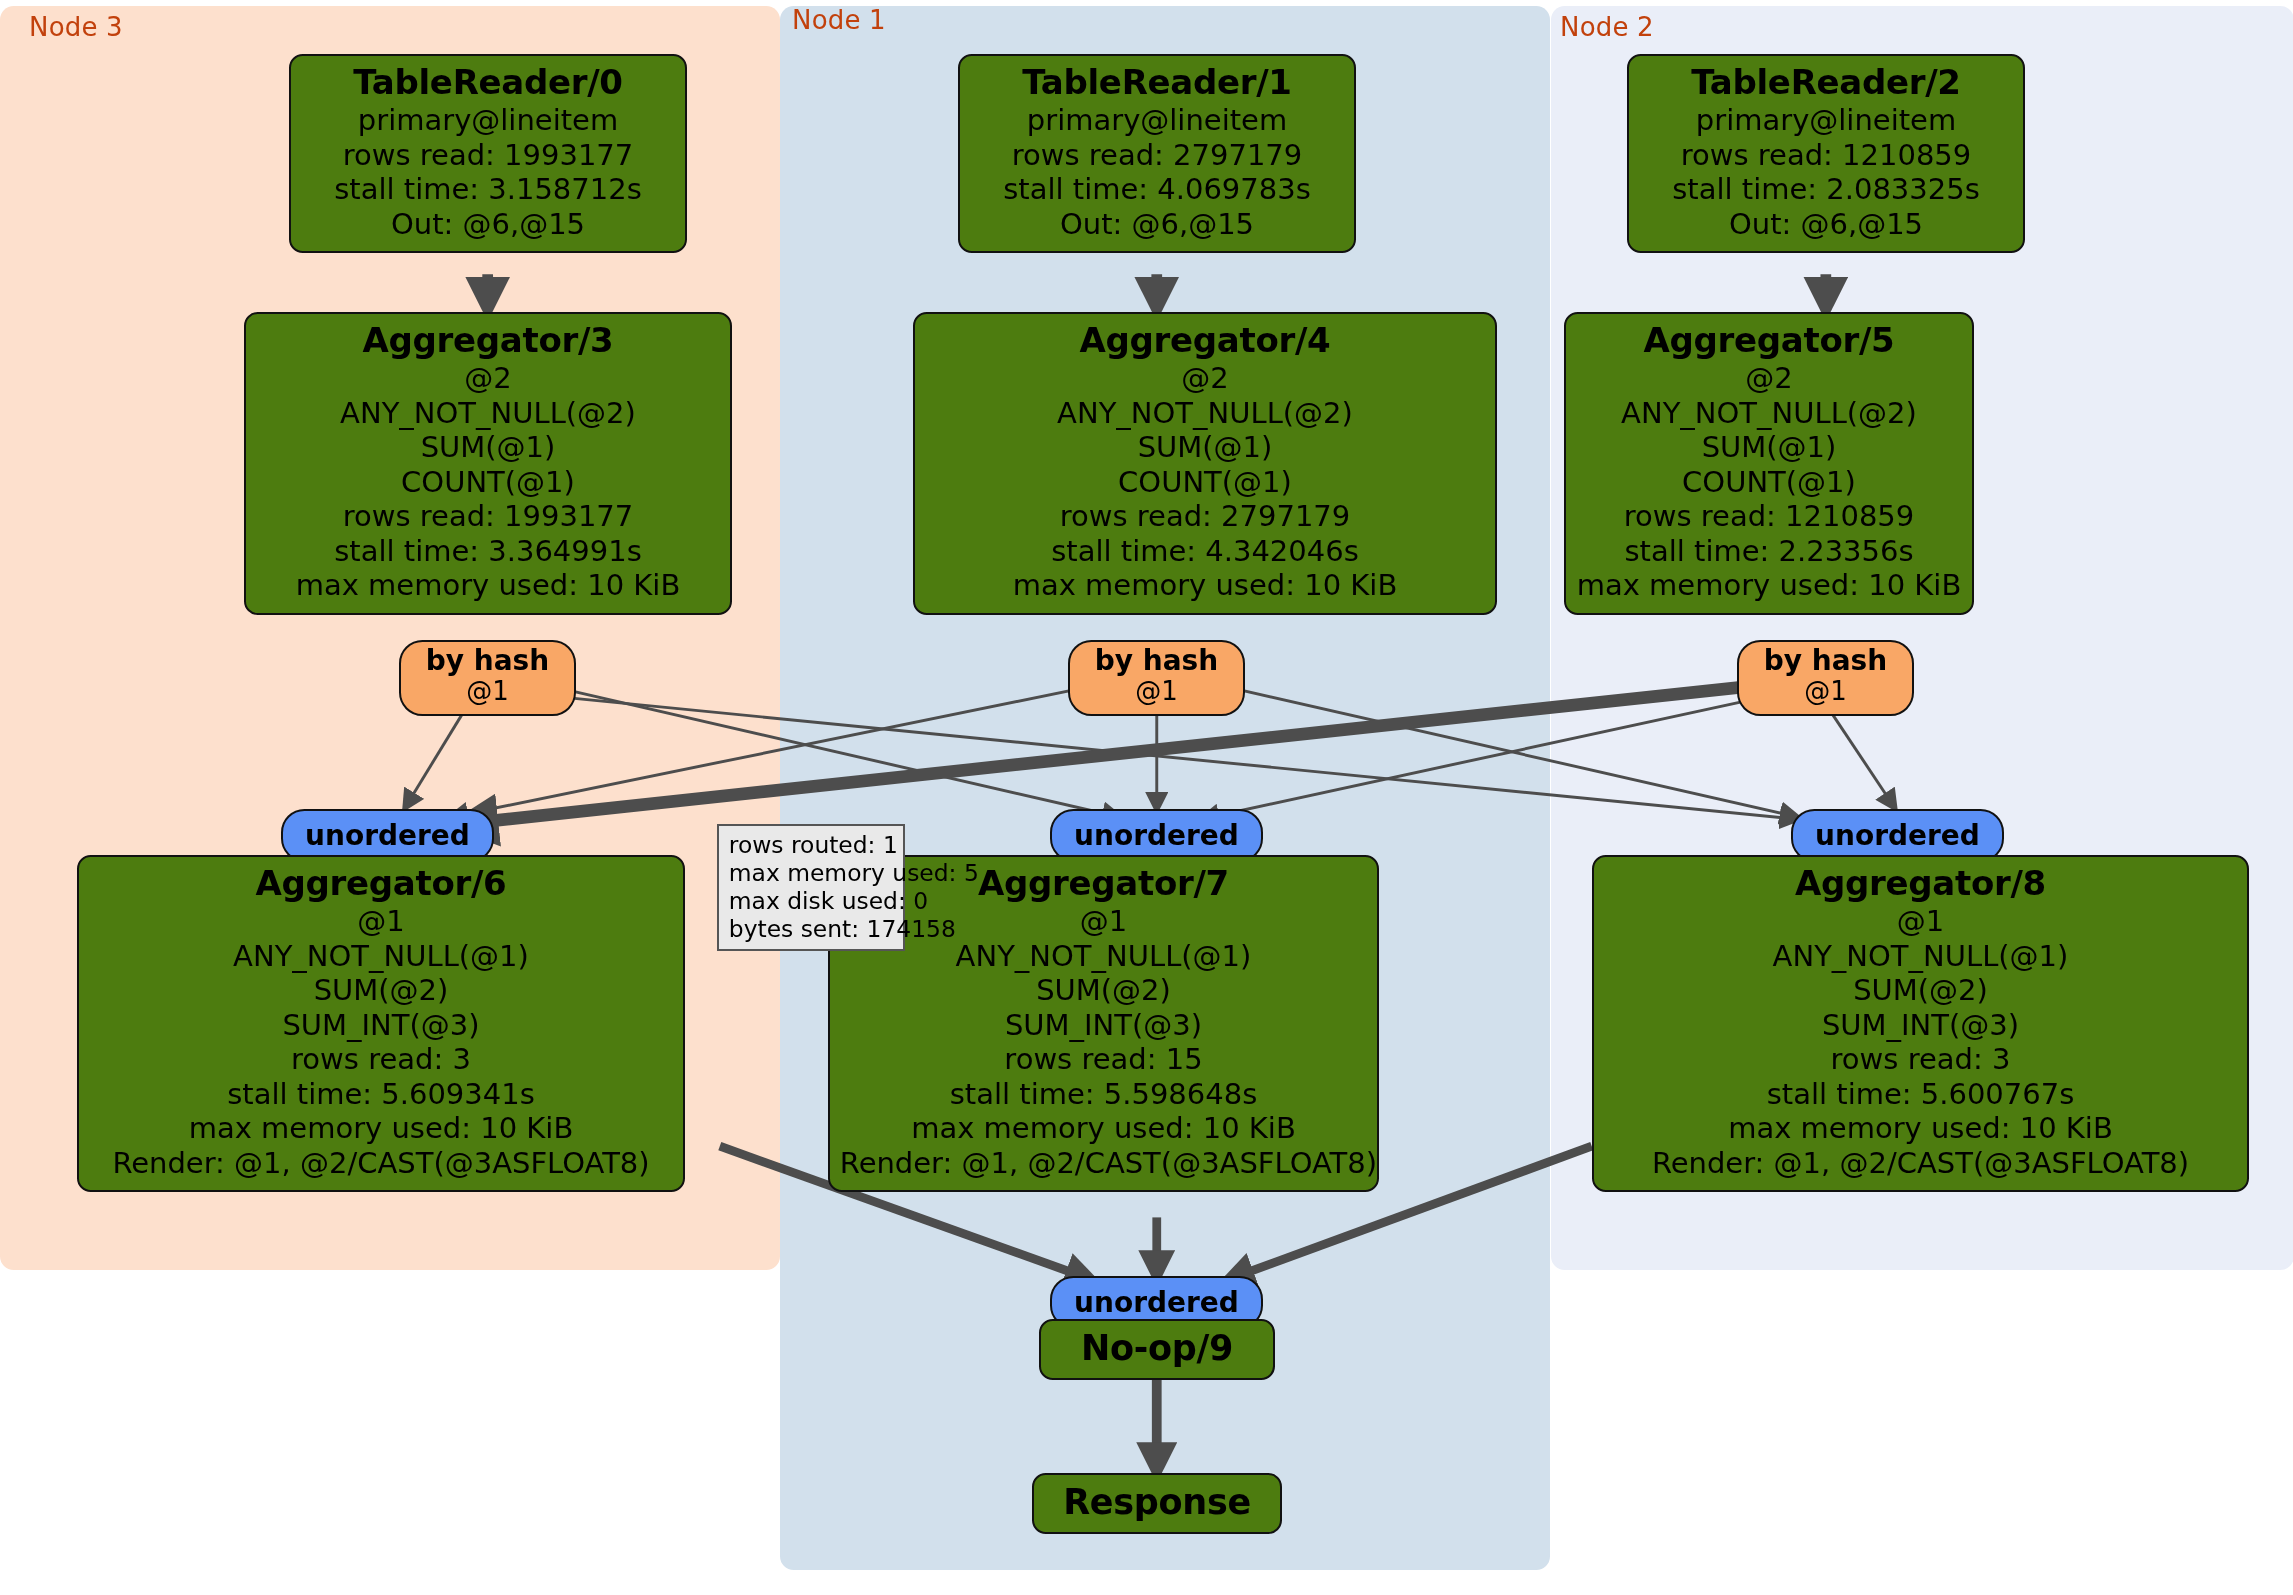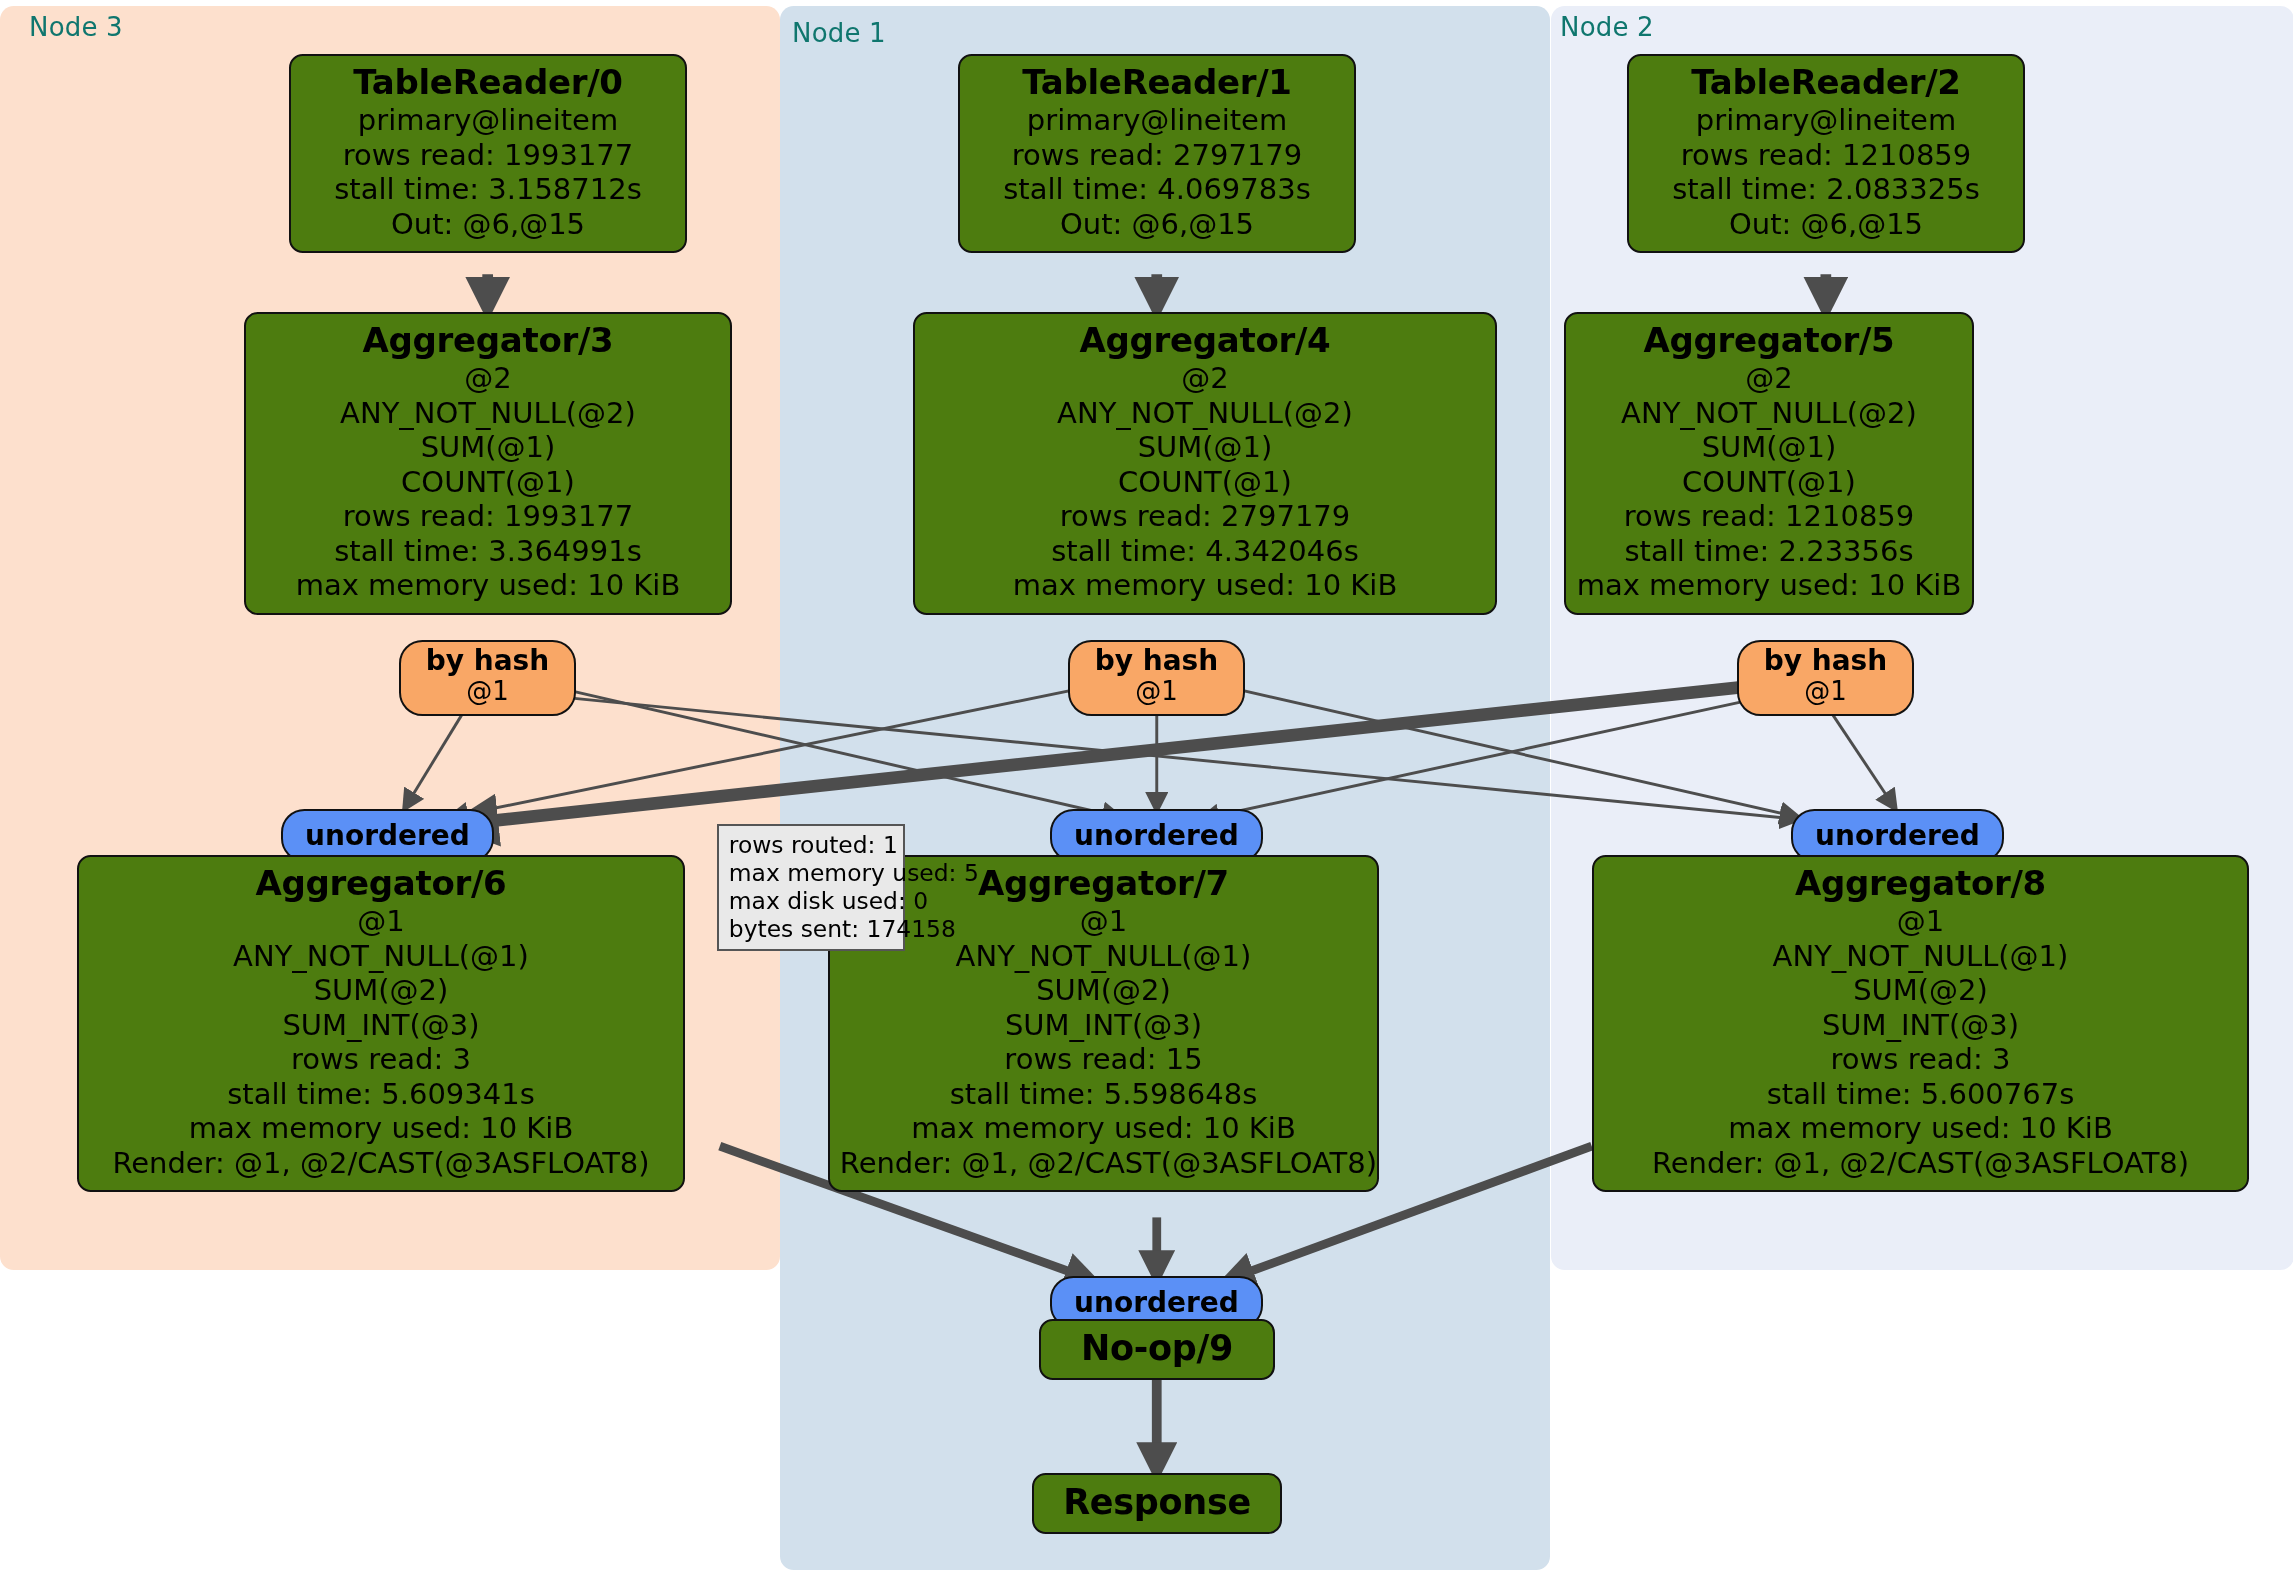--- a/index.html
+++ b/index.html
@@ -18,21 +18,21 @@
 
   
   .cluster {
     position: absolute;
     border-radius: 13.7px;
     box-sizing: border-box;
   }
   .cluster-label {
     position: absolute;
     font-size: 26px;
-    color: #0f766e;
+    color: #c2410c;
     letter-spacing: 0.2px;
     white-space: nowrap;
   }
 
   
   #edges {
     position: absolute;
     left: 0; top: 0;
     width: 2294px;
     height: 1596px;
@@ -124,21 +124,21 @@
 </head>
 <body>
 
 <div id="canvas">
 
   <div class="cluster" style="left:0px; top:5.9px; width:780px; height:1264px; background:#fde0cd;"></div>
   <div class="cluster" style="left:780px; top:5.9px; width:770px; height:1564px; background:#d2e0ec;"></div>
   <div class="cluster" style="left:1551px; top:5.9px; width:743px; height:1264px; background:#eaeef8;"></div>
 
   <div class="cluster-label" style="left:29px; top:11.7px;">Node 3</div>
-  <div class="cluster-label" style="left:792px; top:18px;">Node 1</div>
+  <div class="cluster-label" style="left:792px; top:5px;">Node 1</div>
   <div class="cluster-label" style="left:1560px; top:11.7px;">Node 2</div>
 
   <svg id="edges" viewBox="0 0 2352 1636" xmlns="http://www.w3.org/2000/svg">
     <defs>
       <marker id="ah" viewBox="0 0 10 10" refX="8.5" refY="5" markerWidth="5.5" markerHeight="5.5" orient="auto-start-reverse">
         <path d="M 0 0 L 10 5 L 0 10 z" fill="#4d4d4d"></path>
       </marker>
       <marker id="ah-thin" viewBox="0 0 10 10" refX="8.5" refY="5" markerWidth="8" markerHeight="8" orient="auto-start-reverse">
         <path d="M 0 0 L 10 5 L 0 10 z" fill="#4d4d4d"></path>
       </marker>

